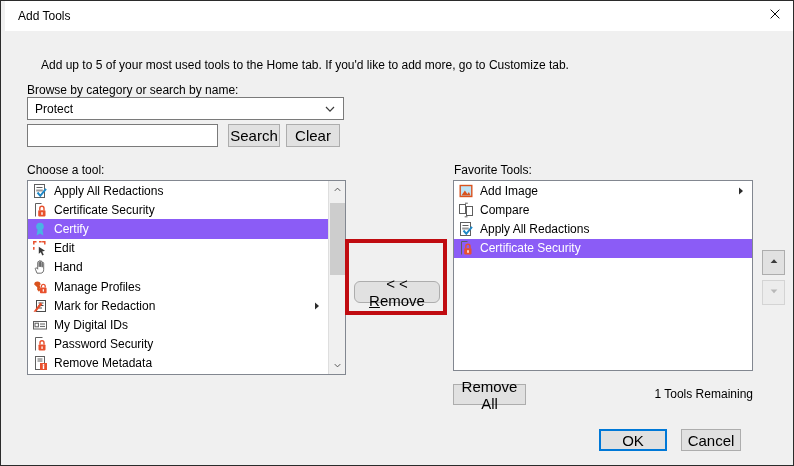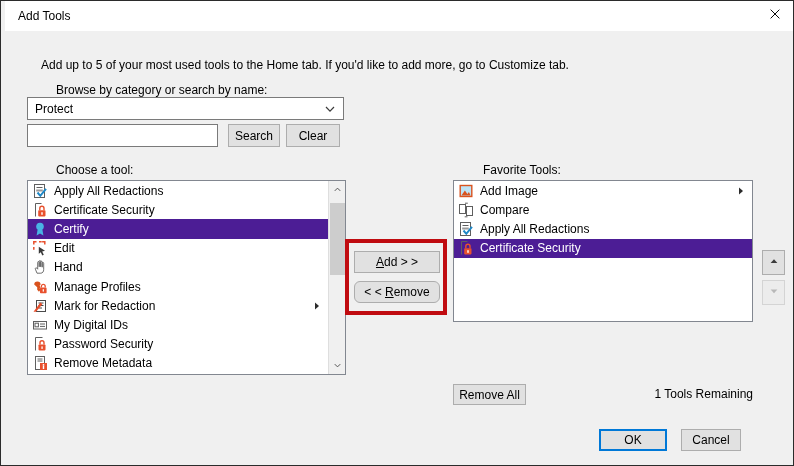--- a/index.html
+++ b/index.html
@@ -10,39 +10,39 @@
     font-family:"Liberation Sans",sans-serif;font-size:12px;color:#000;
     overflow:hidden;
   }
   .titlebar{position:absolute;left:4px;top:0;width:100%;height:30px;background:#fff;}
   .title{position:absolute;left:13px;top:0;line-height:30px;}
   .close-btn{position:absolute;right:0;top:0;width:45px;height:29px;
     display:flex;align-items:center;justify-content:center;background:#fff;cursor:default;}
   .close-btn svg{width:14px;height:14px;}
 
   .intro{position:absolute;left:40px;top:57px;white-space:nowrap;}
-  .lbl{position:absolute;white-space:nowrap;margin-left:29px;}
+  .lbl{position:absolute;white-space:nowrap;}
 
   .combo{position:absolute;left:26px;top:96px;width:317px;height:23px;
     background:#fff;border:1px solid #7a7a7a;display:flex;align-items:center;}
   .combo-text{padding-left:7px;flex:1;}
   .combo-chev{width:16px;height:16px;margin-right:5px;}
 
   .search-input{position:absolute;left:26px;top:123px;width:191px;height:23px;
     border:1px solid #7a7a7a;background:#fff;font:inherit;padding:0 5px;outline:none;}
 
   .btn{position:absolute;background:#e1e1e1;border:1px solid #adadad;
-    font-family:"Liberation Sans",sans-serif;font-size:12px;color:#000;
+    font-family:"Liberation Sans",sans-serif;font-size:15px;color:#000;
     display:flex;align-items:center;justify-content:center;padding:4px;}
   .btn u{text-decoration:underline;}
 
   .listbox{position:absolute;background:#fff;border:1px solid #828790;overflow:hidden;}
   .rows{position:absolute;left:0;top:0;right:0;}
   .list-row{height:19.2px;display:flex;align-items:center;padding-left:4px;position:relative;}
-  .list-row.selected{background:#4c1d95;color:#fff;}
+  .list-row.selected{background:#8b5cf6;color:#fff;}
   .tool-icon{width:16px;height:16px;margin-right:6px;flex:0 0 16px;display:inline-flex;}
   .tool-icon svg{width:16px;height:16px;}
   .row-label{white-space:nowrap;}
   .submenu-arrow{margin-left:auto;margin-right:7px;display:inline-flex;}
   .submenu-arrow svg{width:8px;height:8px;}
 
   .scrollbar{position:absolute;top:0;right:0;bottom:0;width:17px;background:#f0f0f0;
     border-left:1px solid #dedede;}
   .scroll-arrow{position:absolute;left:0;width:17px;height:17px;display:flex;
     align-items:center;justify-content:center;}
@@ -225,30 +225,27 @@
       <span class="scroll-arrow" style="bottom:0;">
         <svg viewBox="0 0 16 16">
             <path d="M4 6 L8 10 L12 6" stroke="#505050" stroke-width="1.4" fill="none"></path>
           </svg>
       </span>
     </div>
   </div>
 
   <div class="annotation"></div>
 
-  <button class="btn" style="left:353px;top:250px;width:86px;height:22px;">
-    <span><span></span><u>A</u><span>dd &gt; &gt;</span></span>
-  </button>
   <button class="btn" style="left:353px;top:280px;width:86px;height:22px;border-radius:6px;">
     <span><span>&lt; &lt; </span><u>R</u><span>emove</span></span>
   </button>
 
   <div class="lbl" style="left:453px;top:162px;">Favorite Tools:</div>
 
-  <div class="listbox" style="left:452px;top:179px;width:300px;height:142px;">
+  <div class="listbox" style="left:452px;top:179px;width:300px;height:191px;">
     <div class="rows" id="fav-rows">
         <div class="list-row">
           <span class="tool-icon">
             <svg viewBox="0 0 16 16">
               <rect x="2.2" y="2.5" width="11.6" height="11" fill="#bfe3f5" stroke="#d9531e" stroke-width="1.4"></rect>
               <path d="M3.4 12.4 L6.9 7.4 L9.4 10.9 L10.9 8.9 L12.6 12.4 Z" fill="#d9531e"></path>
             </svg>
           </span>
           <span class="row-label">Add Image</span>
           <span class="submenu-arrow">

